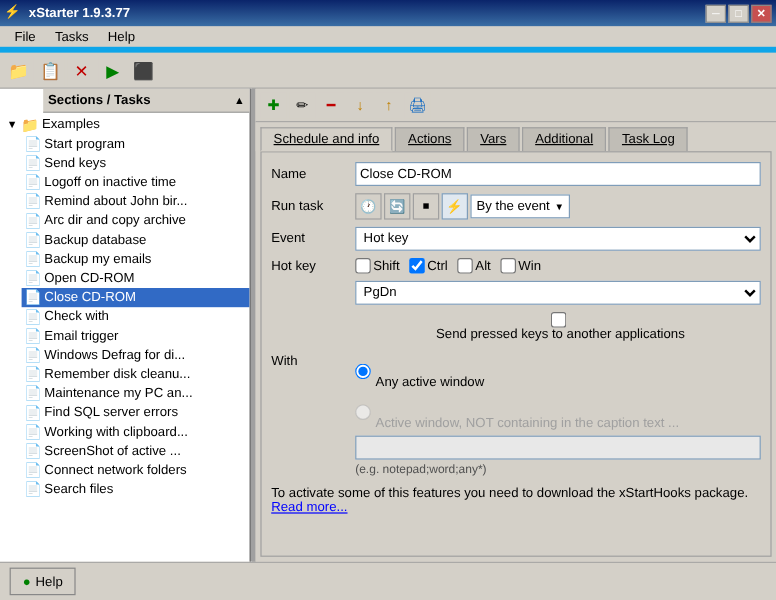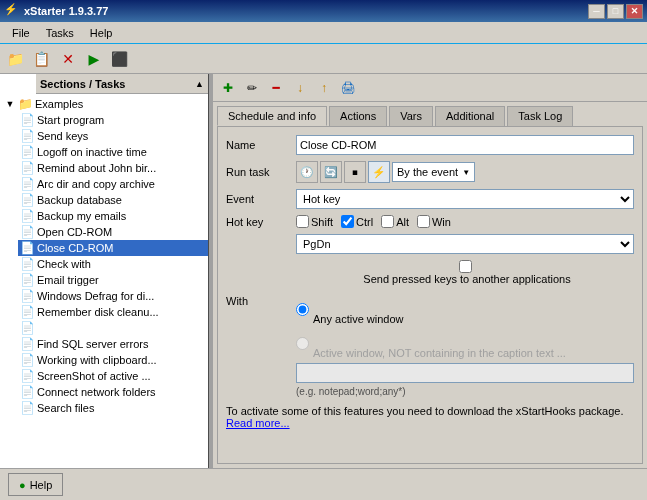--- a/index.html
+++ b/index.html
@@ -26,21 +26,21 @@
     }
     .title-btn.close { background: #c75050; color: white; }
 
     
     .menu-bar {
       background: #d4d0c8;
       height: 22px;
       display: flex;
       align-items: center;
       padding: 0 4px;
-      border-bottom: 1px solid #0ea5e9;
+      border-bottom: 5px solid #0ea5e9;
     }
     .menu-item {
       padding: 2px 8px;
       cursor: pointer;
       font-size: 11px;
     }
 
     
     .toolbar {
       background: #d4d0c8;
@@ -145,20 +145,21 @@
       background: #d4d0c8;
     }
     .tab {
       padding: 3px 10px;
       border: 1px solid #a0a0a0;
       border-bottom: none;
       background: #c0bdb6;
       cursor: pointer;
       font-size: 11px;
       margin-right: 2px;
+      text-decoration: underline;
     }
     .tab.active {
       background: #d4d0c8;
       border-bottom: 1px solid #d4d0c8;
       z-index: 1;
       position: relative;
     }
 
     
     .tab-content {
@@ -423,20 +424,21 @@
           <div class="tree-item">
               <span class="item-icon">📄</span>
               <span class="tree-label">Windows Defrag for di...</span>
             </div>
           <div class="tree-item">
               <span class="item-icon">📄</span>
               <span class="tree-label">Remember disk cleanu...</span>
             </div>
           <div class="tree-item">
               <span class="item-icon">📄</span>
+              <span class="tree-label">Maintenance my PC an...</span>
             </div>
           <div class="tree-item">
               <span class="item-icon">📄</span>
               <span class="tree-label">Find SQL server errors</span>
             </div>
           <div class="tree-item">
               <span class="item-icon">📄</span>
               <span class="tree-label">Working with clipboard...</span>
             </div>
           <div class="tree-item">

